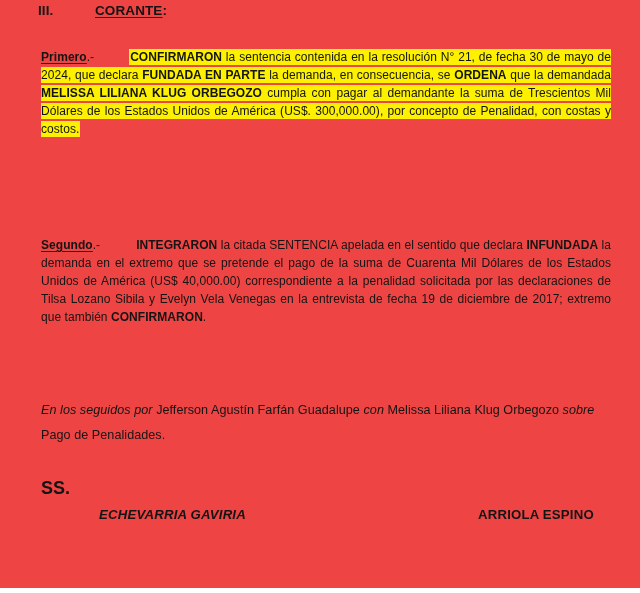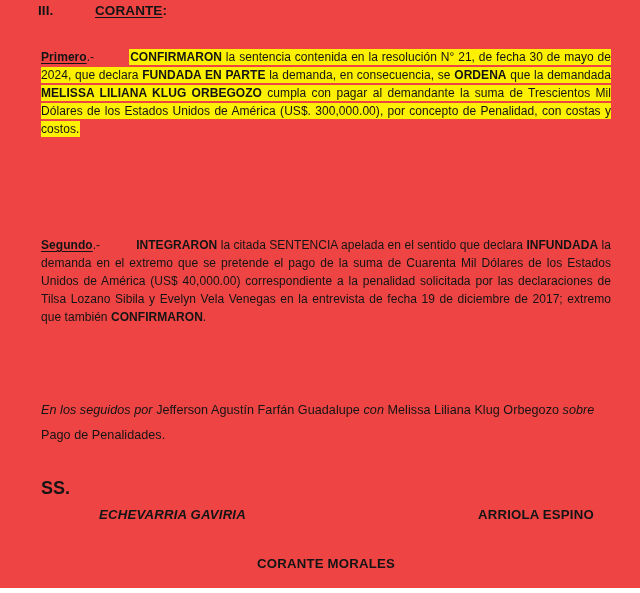--- a/index.html
+++ b/index.html
@@ -140,15 +140,14 @@
     <i>En los seguidos por</i><span> Jefferson Agustín Farfán Guadalupe </span><i>con</i><span> Melissa Liliana Klug Orbegozo </span><i>sobre</i><span> Pago de Penalidades.</span>
   </div>
 
   <div class="ss">SS.</div>
 
   <div class="sig-row">
     <span class="sig-left">ECHEVARRIA GAVIRIA</span>
     <span class="sig-right">ARRIOLA ESPINO</span>
   </div>
 
-  <div class="sig-center">CORANTE MORALES</div>
 
 </div>
 
 </body></html>

